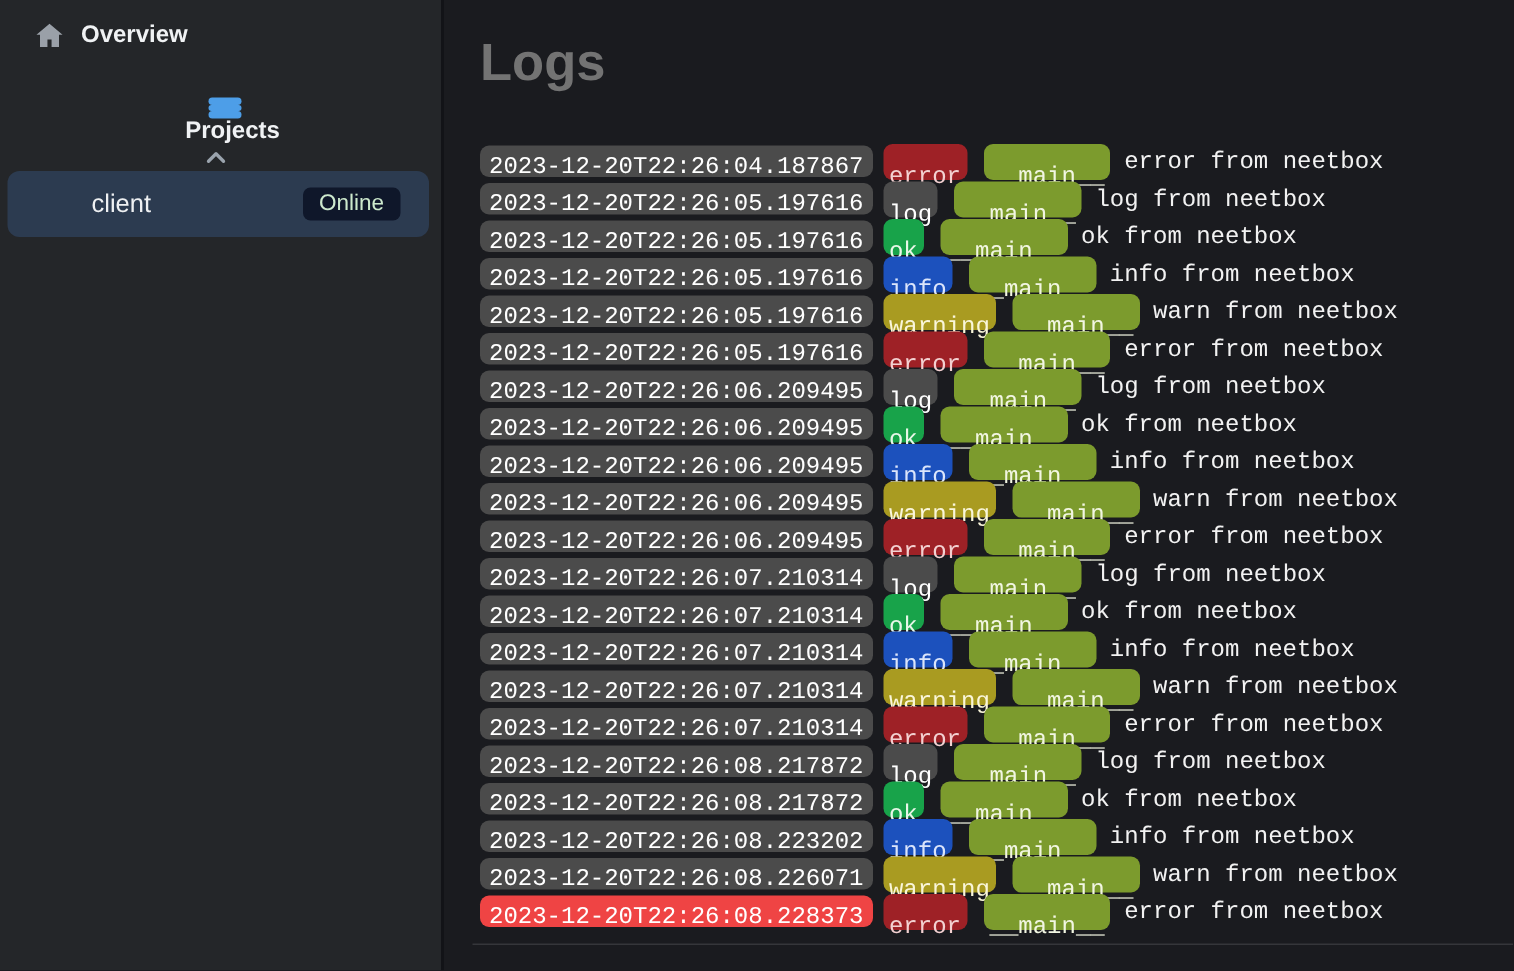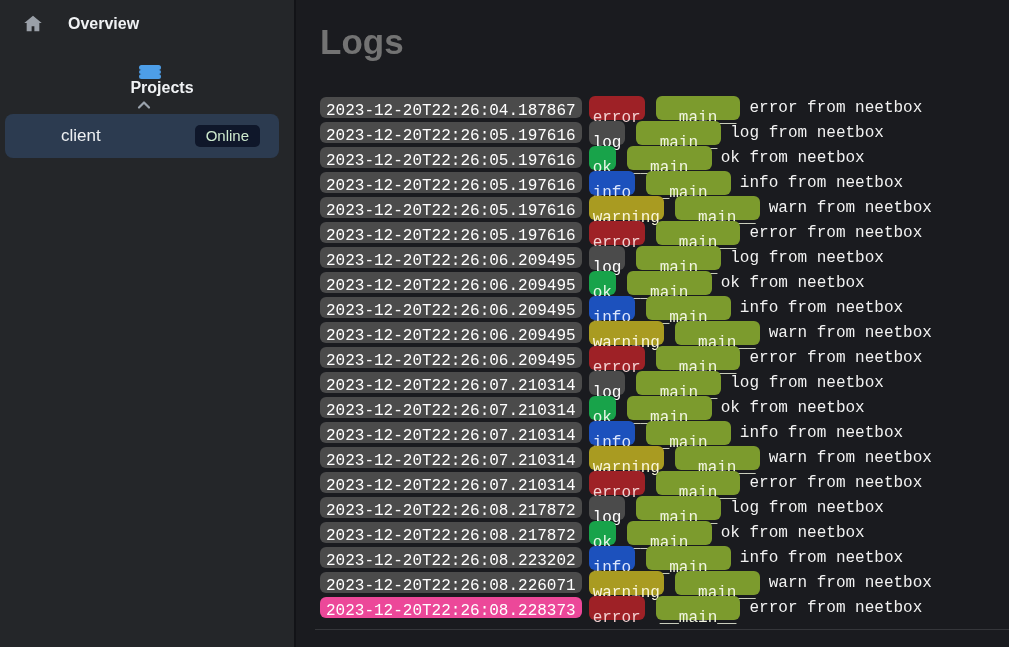--- a/index.html
+++ b/index.html
@@ -22,34 +22,34 @@
     display: flex;
     align-items: center;
     height: 28px;
     padding: 0 16px 0 22px;
     cursor: pointer;
   }
   .side-item .label {
     color: #f0f2f4;
     font-weight: bold;
     font-size: 16px;
-    margin-left: 24px;
+    margin-left: 10px;
     flex: 1;
   }
   .side-item.overview { margin-top: 2px; }
   .side-item.projects { margin-top: 27px; flex-direction: column; }
   .home-icon { width: 22px; height: 22px; display: inline-flex; }
   .bars-icon {
     width: 22px; height: 18px;
     display: inline-flex; flex-direction: column; justify-content: space-between;
   }
   .bars-icon i { display: block; height: 4.5px; border-radius: 3px; background: #4d9ee8; }
   .chevron-icon { width: 16px; height: 16px; display: inline-flex; margin-right: 12px; }
   .project-row {
-    margin: 21px 15px 0 5px;
+    margin: 21px 8px 0 5px;
     height: 44px;
     background: #2c3b50;
     border-radius: 8px;
     display: flex;
     align-items: center;
     padding: 0 19px 0 56px;
     cursor: pointer;
   }
   .project-row .pname {
     color: #eef0f2;
@@ -279,20 +279,20 @@
       </div>
 
       <div class="log-row">
         <span class="ts-pill" style="background: rgb(75, 75, 75); color: #ffffff;">2023-12-20T22:26:08.226071</span>
         <span class="badge level" style="background: rgb(169, 155, 33); color: rgb(250, 246, 218);">warning</span>
         <span class="badge module" style="background: rgb(124, 155, 45); color: rgb(242, 246, 226);">__main__</span>
         <span class="msg">warn from neetbox</span>
       </div>
 
       <div class="log-row">
-        <span class="ts-pill" style="background: #ec4899; color: rgb(255, 255, 255);">2023-12-20T22:26:08.228373</span>
+        <span class="ts-pill" style="background: #ef4444; color: rgb(255, 255, 255);">2023-12-20T22:26:08.228373</span>
         <span class="badge level" style="background: rgb(158, 33, 38); color: rgb(243, 209, 209);">error</span>
         <span class="badge module" style="background: rgb(124, 155, 45); color: rgb(242, 246, 226);">__main__</span>
         <span class="msg">error from neetbox</span>
       </div>
     </div>
   <div class="bottom-divider"></div>
 </div>
 
 </body></html>

